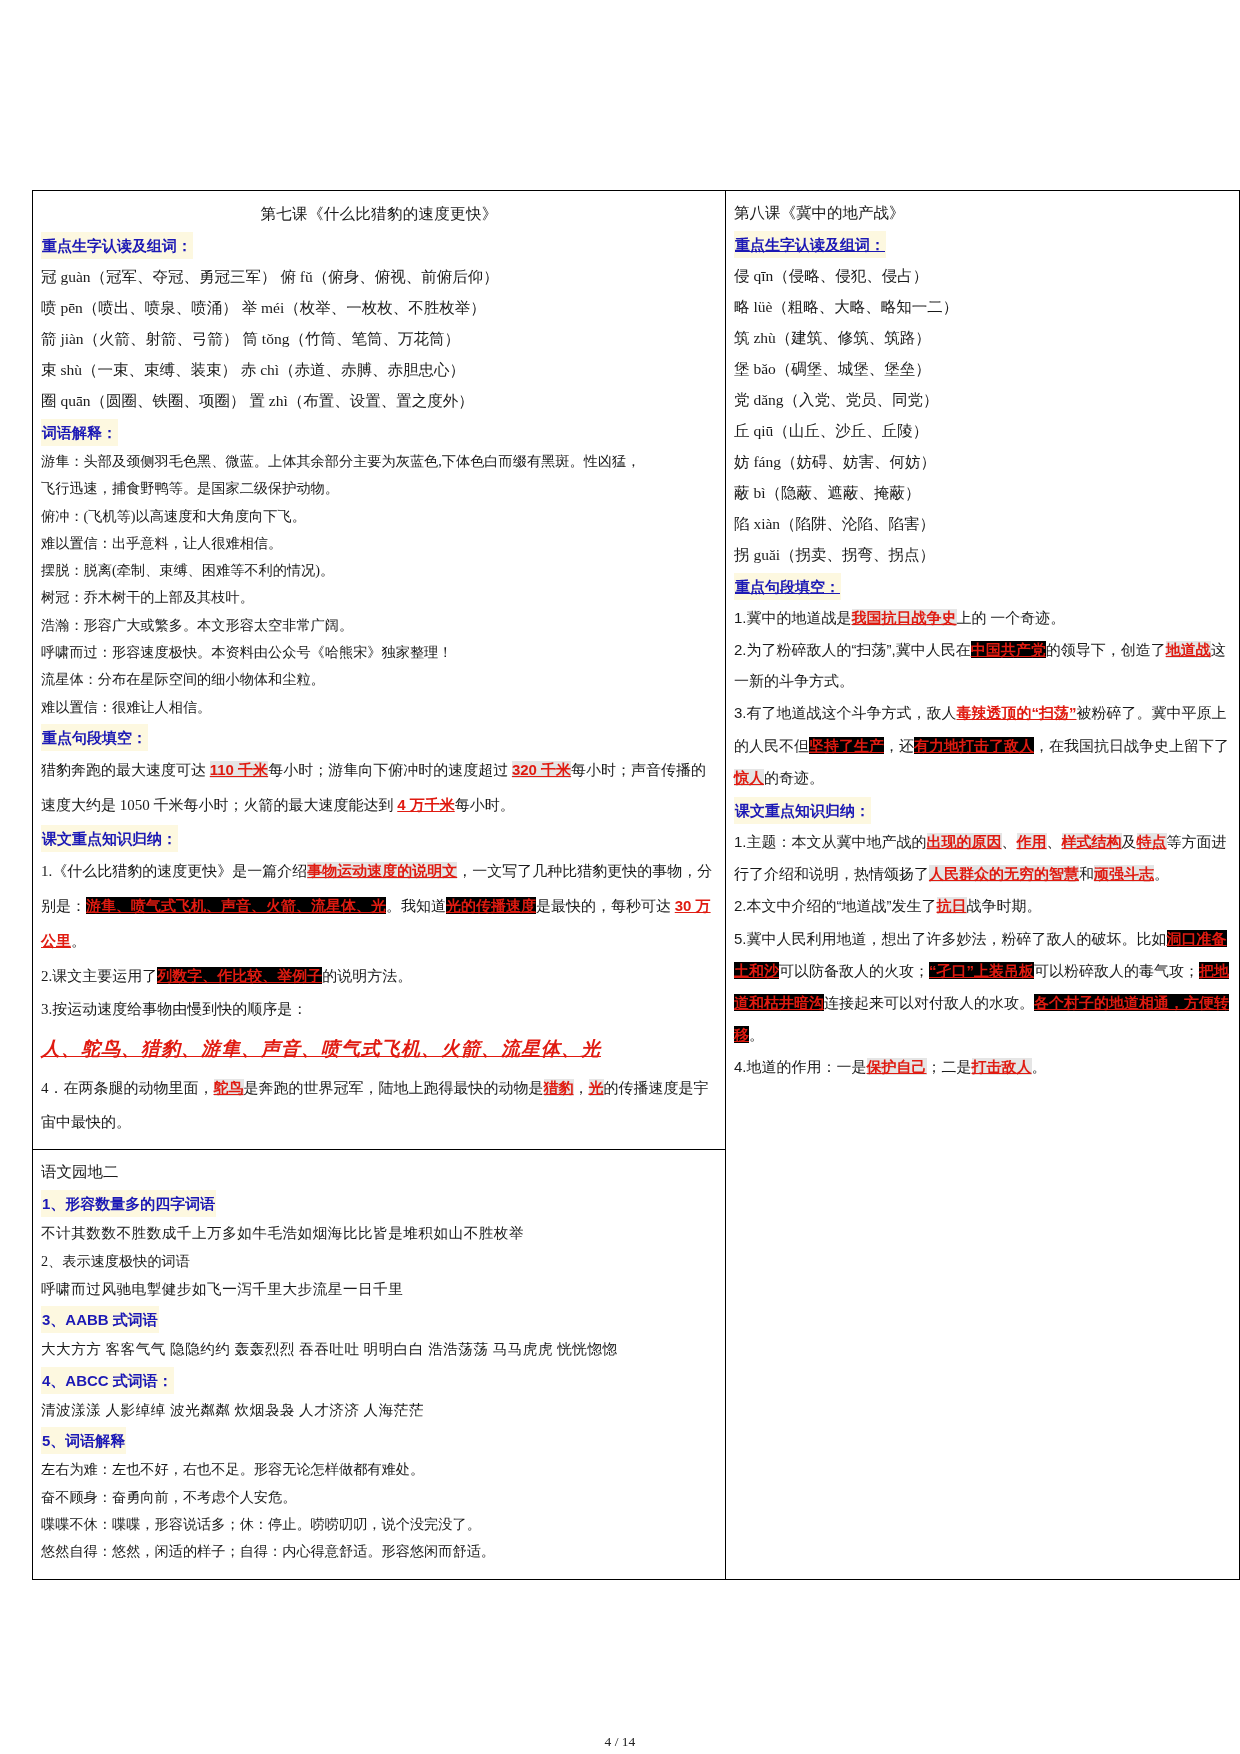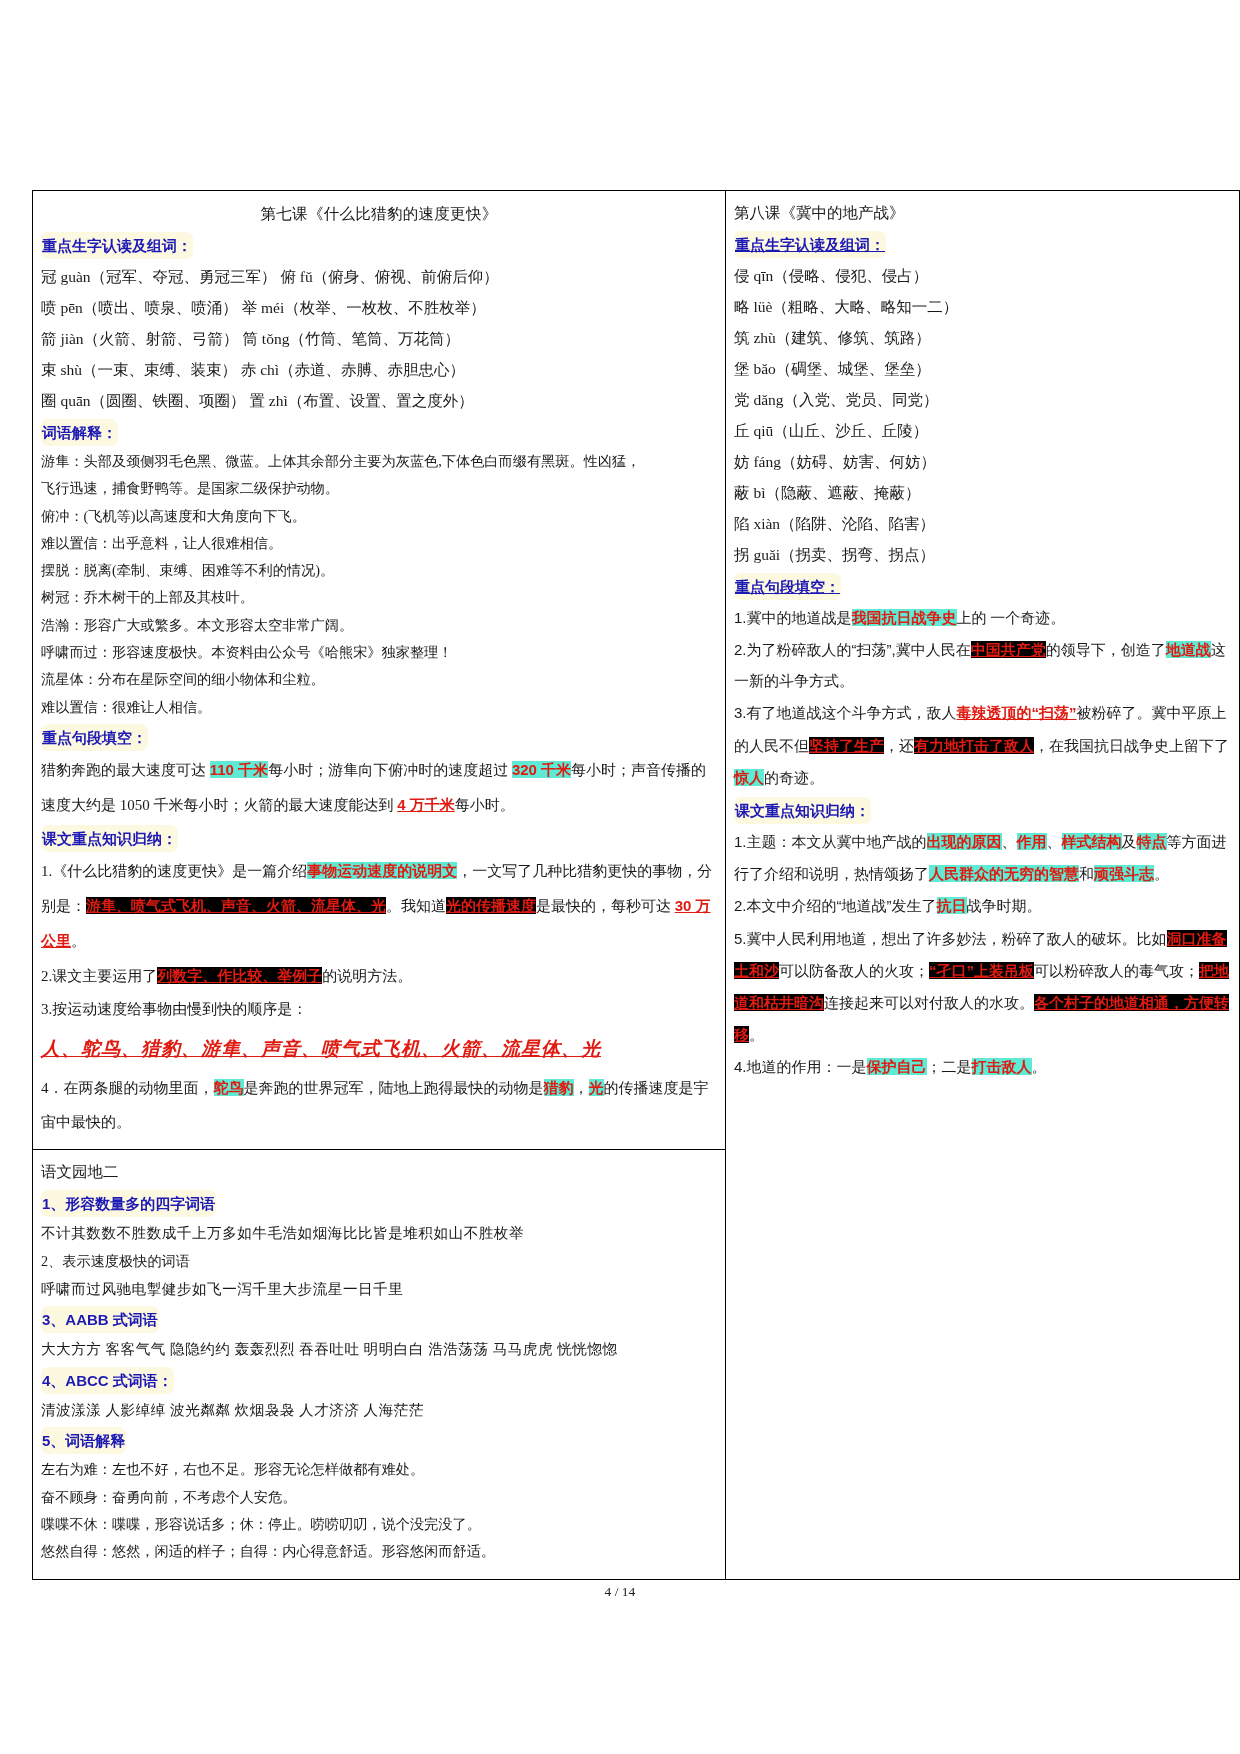--- a/index.html
+++ b/index.html
@@ -53,21 +53,20 @@
   .sec-head {
     color: #1c19b5;
     font-weight: bold;
     font-family: "Liberation Sans", "DejaVu Sans", sans-serif;
     font-size: 15px;
     line-height: 1.8;
     background: #fdf8e0;
     display: inline-block;
     margin: 3px 0 2px 0;
     padding: 0 1px;
-    border-radius: 7px;
   }
   .sec-head-u {
     text-decoration: underline;
   }
   .pyline {
     font-size: 15.5px;
     line-height: 2.0;
     white-space: nowrap;
   }
   .body-line {
@@ -96,40 +95,41 @@
   }
   .kw-plain {
     color: #e01b11;
     font-weight: bold;
     text-decoration: underline;
     font-family: Liberation Sans, sans-serif;
   }
   .kw-nb {
     color: #e01b11;
     font-weight: bold;
-    background: #5eead4;
+    background: #e5e5e5;
+    text-decoration: underline;
     font-family: "Liberation Sans", "DejaVu Sans", sans-serif;
   }
   .redblock {
     color: #e01b11;
     font-weight: bold;
     text-decoration: underline;
     font-family: "Liberation Sans", "DejaVu Sans", sans-serif;
     font-size: 19px;
     line-height: 2.1;
     letter-spacing: 1px;
     display: block;
     margin: 2px 0;
     font-style: italic;
   }
   .num { font-family: "Liberation Sans", "DejaVu Sans", sans-serif; margin-top: 7px; }
   .footer {
     position: absolute;
     left: 0;
-    top: 1584px;
+    top: 1734px;
     width: 1240px;
     text-align: center;
     font-size: 13.5px;
     font-family: "Liberation Serif", "DejaVu Serif", serif;
     color: #222;
   }
   .spacer-s { height: 4px; }
 </style>
 </head>
 <body>

